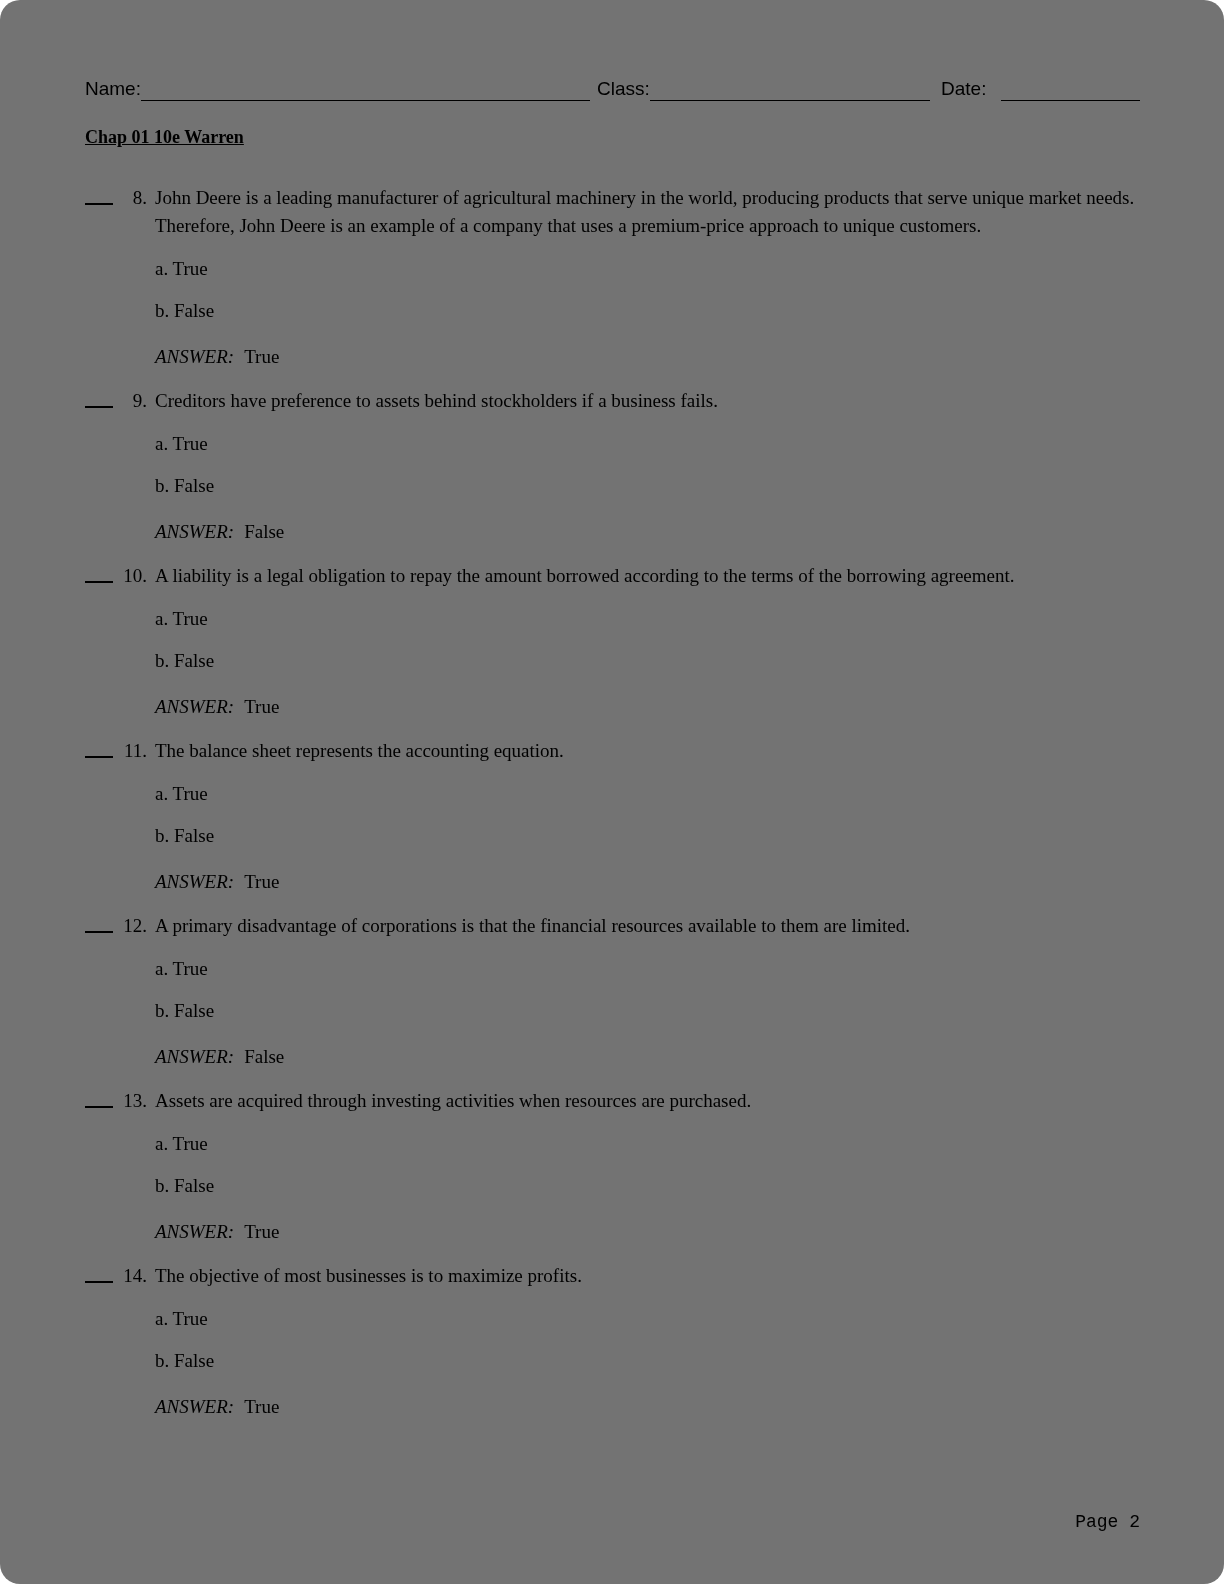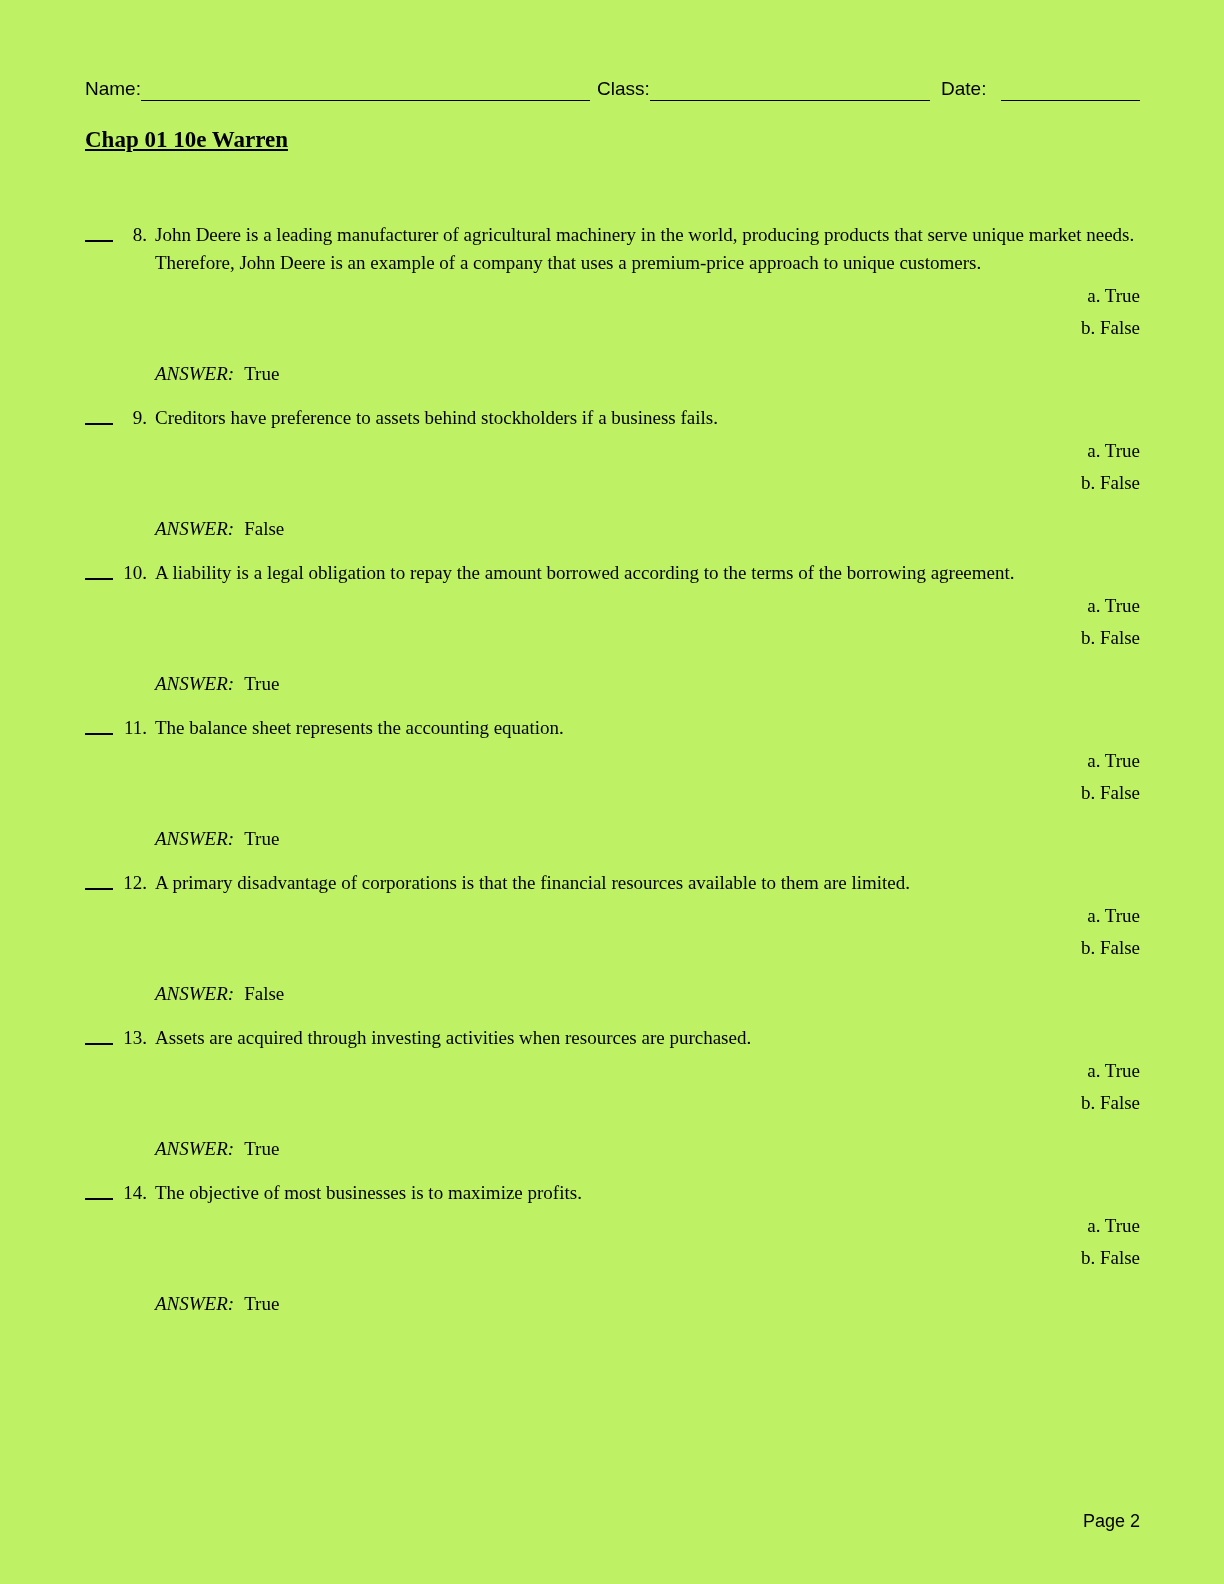--- a/index.html
+++ b/index.html
@@ -3,23 +3,24 @@
 <meta charset="utf-8">
 <style>
   * { margin: 0; padding: 0; box-sizing: border-box; }
   html, body { background: #ffffff; }
   body { font-family: "Liberation Serif", serif; color: #000000; }
 
   .page {
     position: relative;
     width: 1224px;
     height: 1584px;
-    background: #bef264;
+    background: #737373;
     padding: 78px 84px 0 85px;
     overflow: hidden;
+    border-radius: 20px;
   }
 
   
   .header {
     display: flex;
     align-items: flex-end;
     font-family: "Liberation Sans", sans-serif;
     font-size: 19px;
     line-height: 22px;
     margin-bottom: 26px;
@@ -31,24 +32,24 @@
     border-bottom: 1.5px solid #000;
     height: 21px;
   }
   .h-name  { width: 505px; margin-right: 7px; }
   .h-class { width: 333px; margin-right: 11px; }
   .h-date  { width: 199px; gap: 15px; }
   .h-name .h-line, .h-class .h-line, .h-date .h-line { flex: 1; }
 
   
   .doc-title {
-    font-size: 23px;
+    font-size: 18px;
     font-weight: bold;
     text-decoration: underline;
-    margin-bottom: 68px;
+    margin-bottom: 36px;
   }
 
   
   .question { margin-bottom: 17px; }
   .q-line {
     display: flex;
     align-items: flex-start;
     font-size: 19px;
     line-height: 28px;
   }
@@ -63,38 +64,37 @@
     text-align: right;
     margin-right: 8px;
   }
   .q-text { flex: 1; }
   .q-text .it { }
 
   .option-list { margin-left: 70px; }
   .option {
     font-size: 19px;
     line-height: 27px;
-    margin-top: 5px;
-    text-align: right;
+    margin-top: 15px;
   }
   .answer-row {
     margin-left: 70px;
     margin-top: 19px;
     font-size: 19px;
     line-height: 27px;
   }
   .answer-label { font-style: italic; }
   .answer-value { margin-left: 10px; }
 
   
   .footer {
     position: absolute;
     right: 84px;
     bottom: 52px;
-    font-family: Liberation Sans, sans-serif;
+    font-family: Liberation Mono, monospace;
     font-size: 18px;
     margin-top: 25px;
   }
 </style>
 </head>
 <body>
 
 <div class="page">
 
   <div class="header">

